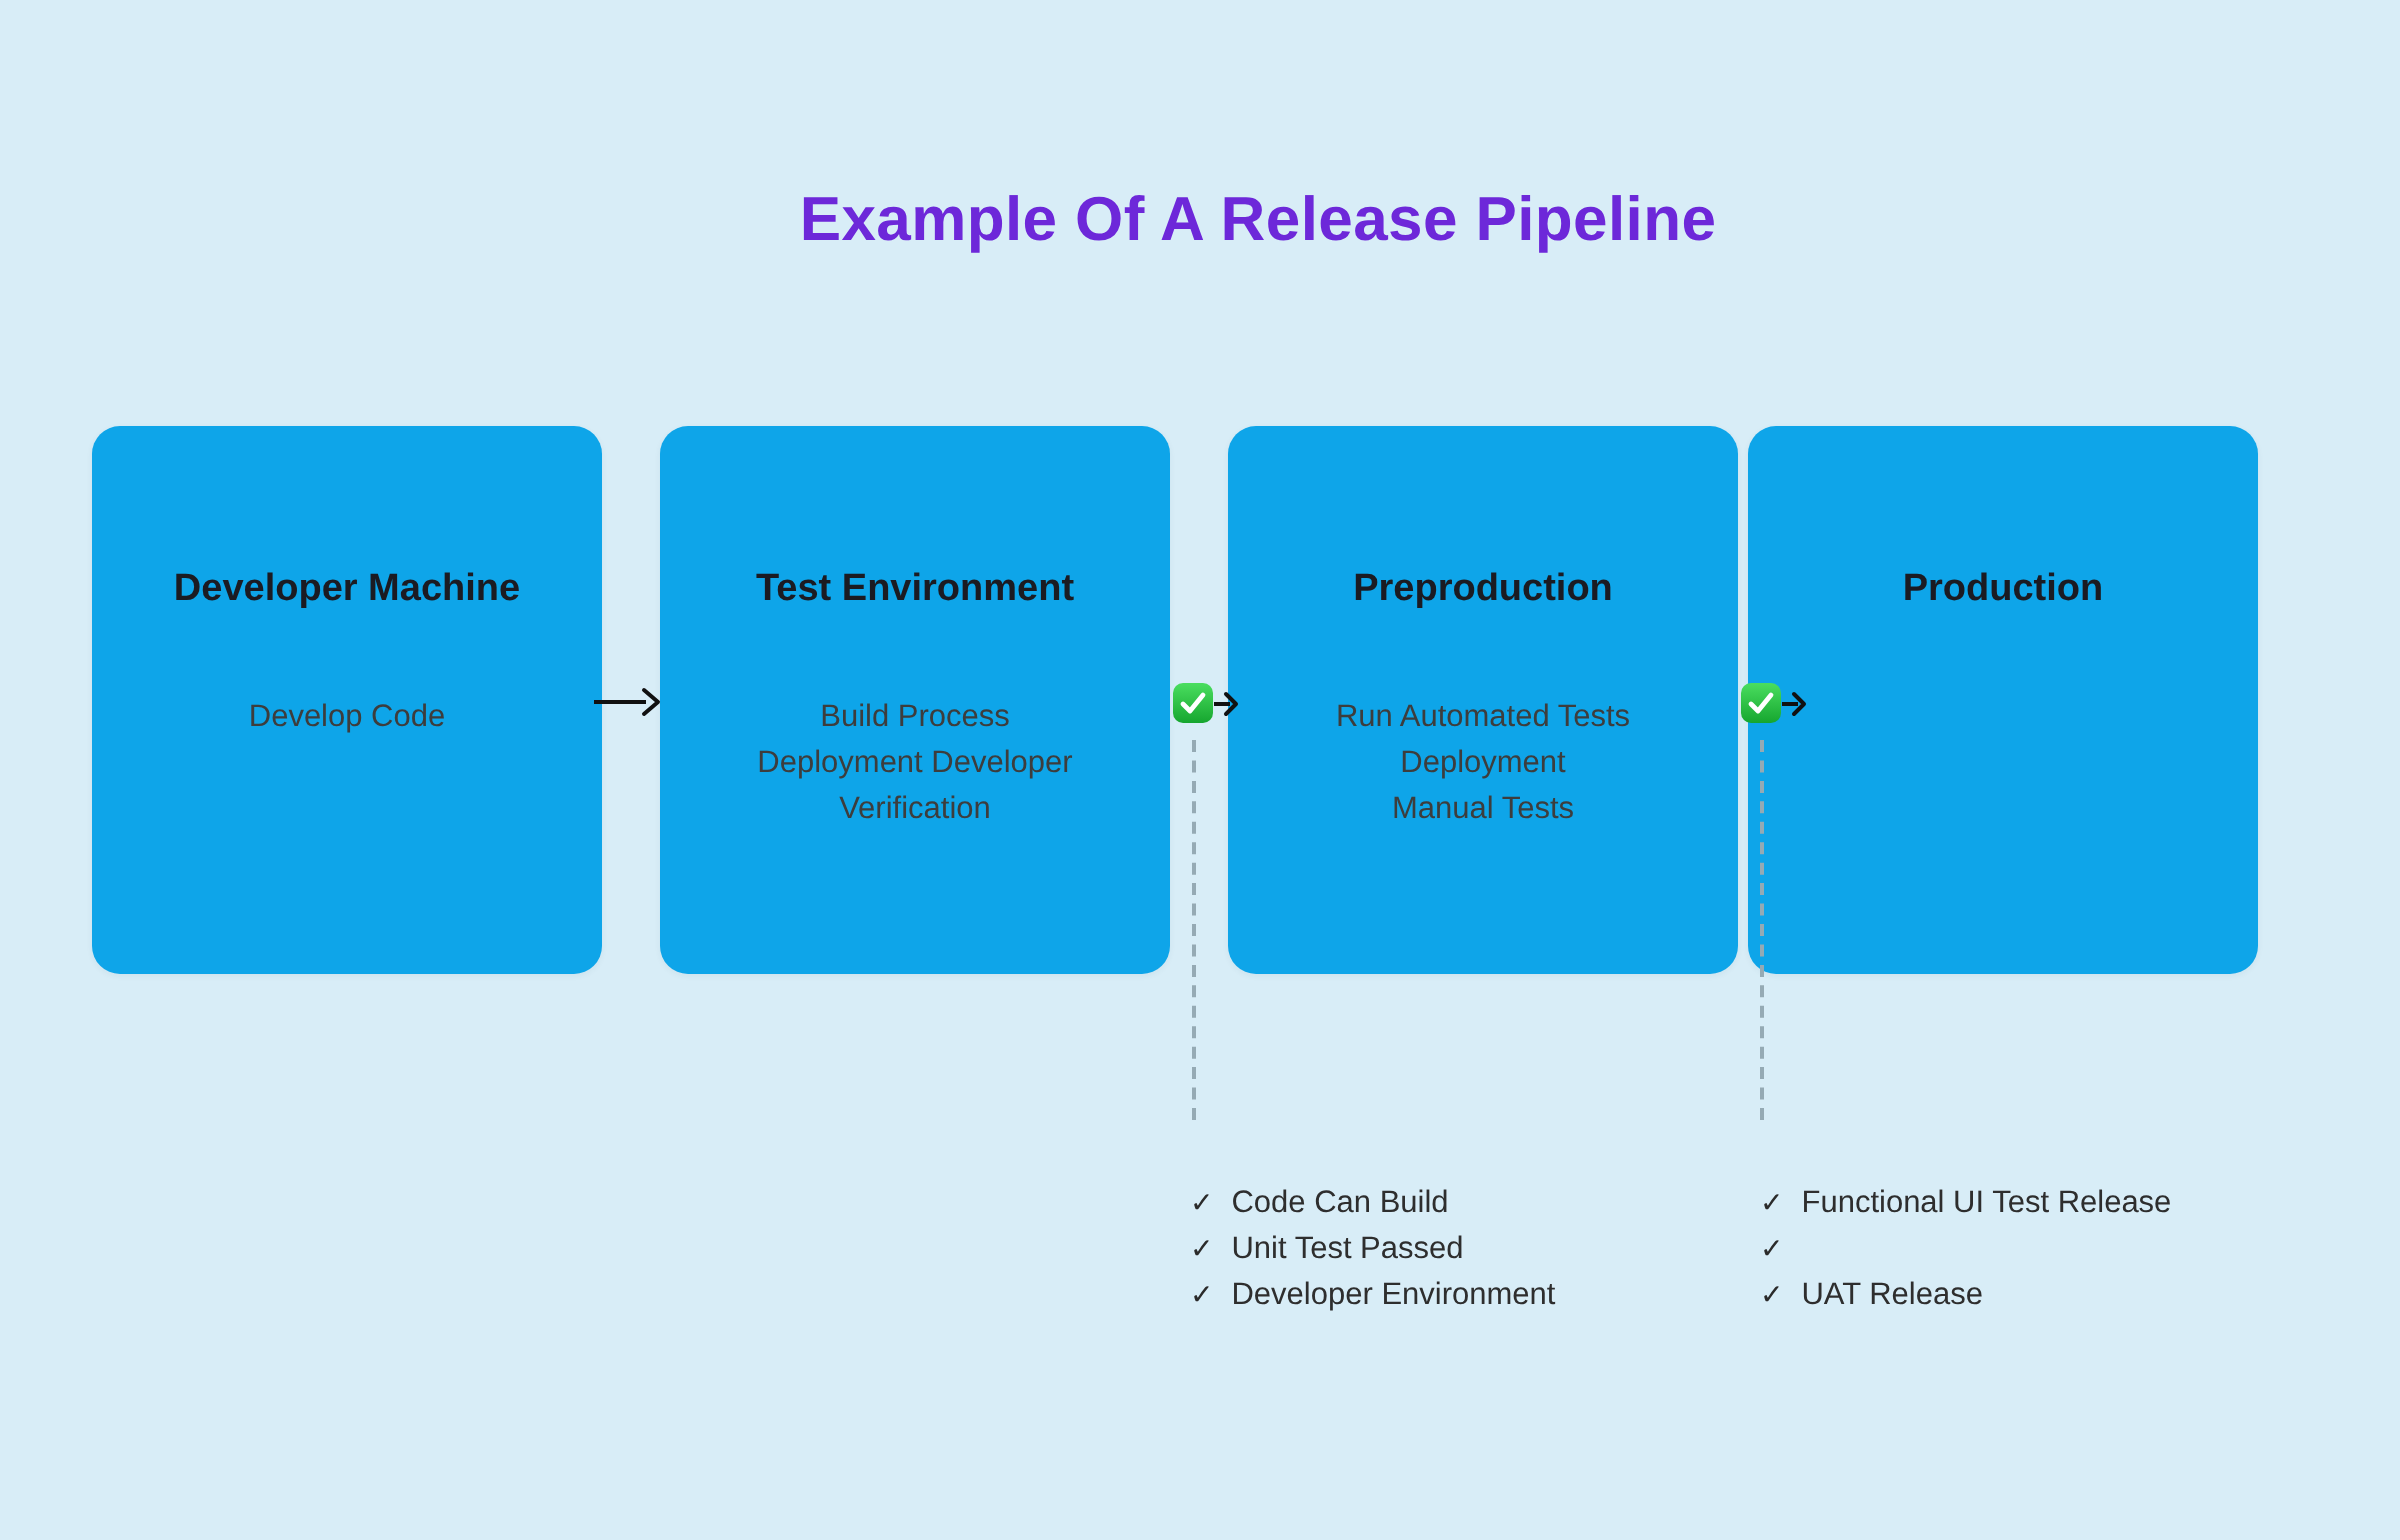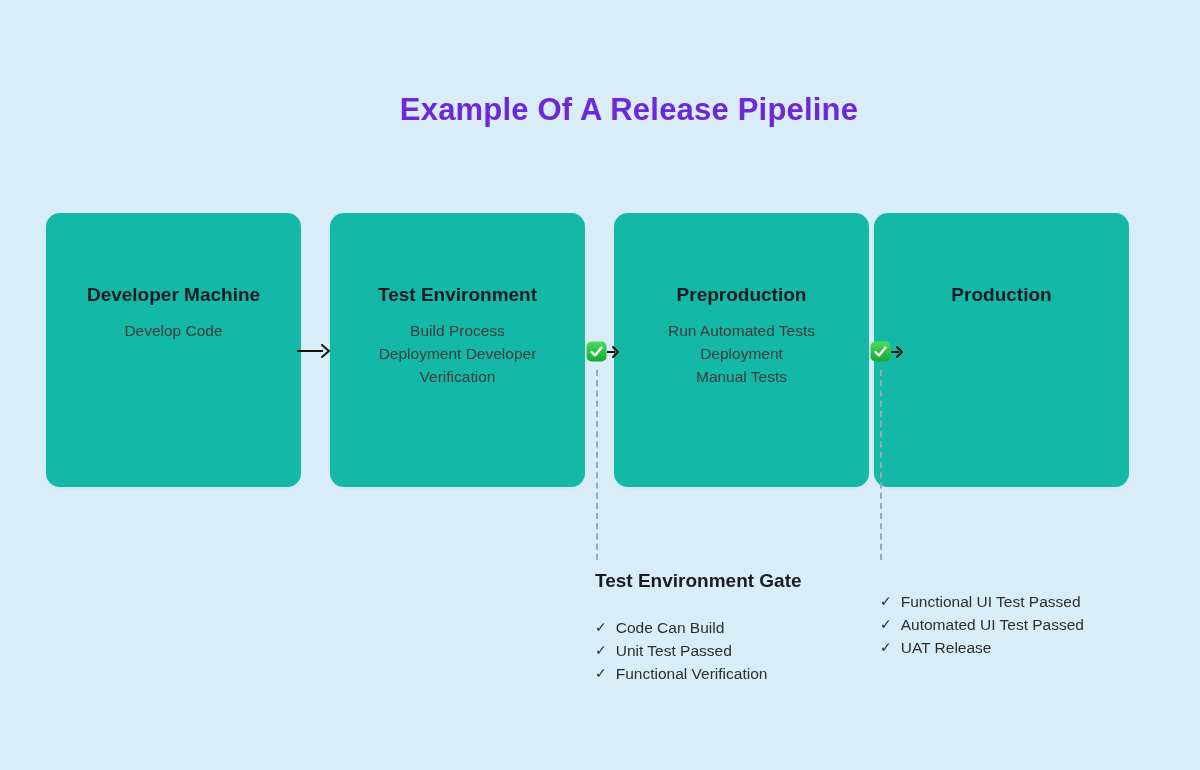--- a/index.html
+++ b/index.html
@@ -25,34 +25,34 @@
     color: #6d28d9;
     letter-spacing: 0.2px;
     margin-left: 29px;
   }
 
   .card {
     position: absolute;
     top: 213px;
     width: 255px;
     height: 274px;
-    background: #14b8a6;
+    background: #0ea5e9;
     border-radius: 14px;
     box-shadow: 0 1px 3px rgba(30, 60, 80, 0.06);
   }
   .card-title {
     margin-top: 70px;
     text-align: center;
     font-size: 19px;
     line-height: 24px;
     font-weight: 700;
     color: #1b1b22;
   }
   .card-body {
-    margin-top: 12px;
+    margin-top: 40px;
     text-align: center;
     font-size: 15.5px;
     color: #3d3d3d;
     line-height: 23px;
   }
 
   .connector {
     position: absolute;
     top: 341px;
     display: flex;
@@ -186,46 +186,44 @@
         <line x1="0" y1="7" x2="8" y2="7" stroke="#111111" stroke-width="2"></line>
         <path d="M6 2 L11 7 L6 12" fill="none" stroke="#111111" stroke-width="2" stroke-linecap="round" stroke-linejoin="round"></path>
       </svg>
     </span>
   </div>
 
   <div class="dash-line" style="left:596px"></div>
   <div class="dash-line" style="left:880px"></div>
 
   <div class="gate" style="left:595px">
-    <div class="gate-title">Test Environment Gate</div>
     <div class="gate-list">
       <div class="gate-item">
         <span class="check-mark">✓</span>
         <span>Code Can Build</span>
       </div>
       <div class="gate-item">
         <span class="check-mark">✓</span>
         <span>Unit Test Passed</span>
       </div>
       <div class="gate-item">
         <span class="check-mark">✓</span>
-        <span>Functional Verification</span>
+        <span>Developer Environment</span>
       </div>
     </div>
   </div>
 
   <div class="gate" style="left:880px">
     <div class="gate-list">
       <div class="gate-item">
         <span class="check-mark">✓</span>
-        <span>Functional UI Test Passed</span>
-      </div>
-      <div class="gate-item">
-        <span class="check-mark">✓</span>
-        <span>Automated UI Test Passed</span>
+        <span>Functional UI Test Release</span>
+      </div>
+      <div class="gate-item">
+        <span class="check-mark">✓</span>
       </div>
       <div class="gate-item">
         <span class="check-mark">✓</span>
         <span>UAT Release</span>
       </div>
     </div>
   </div>
 
 </div>
 

